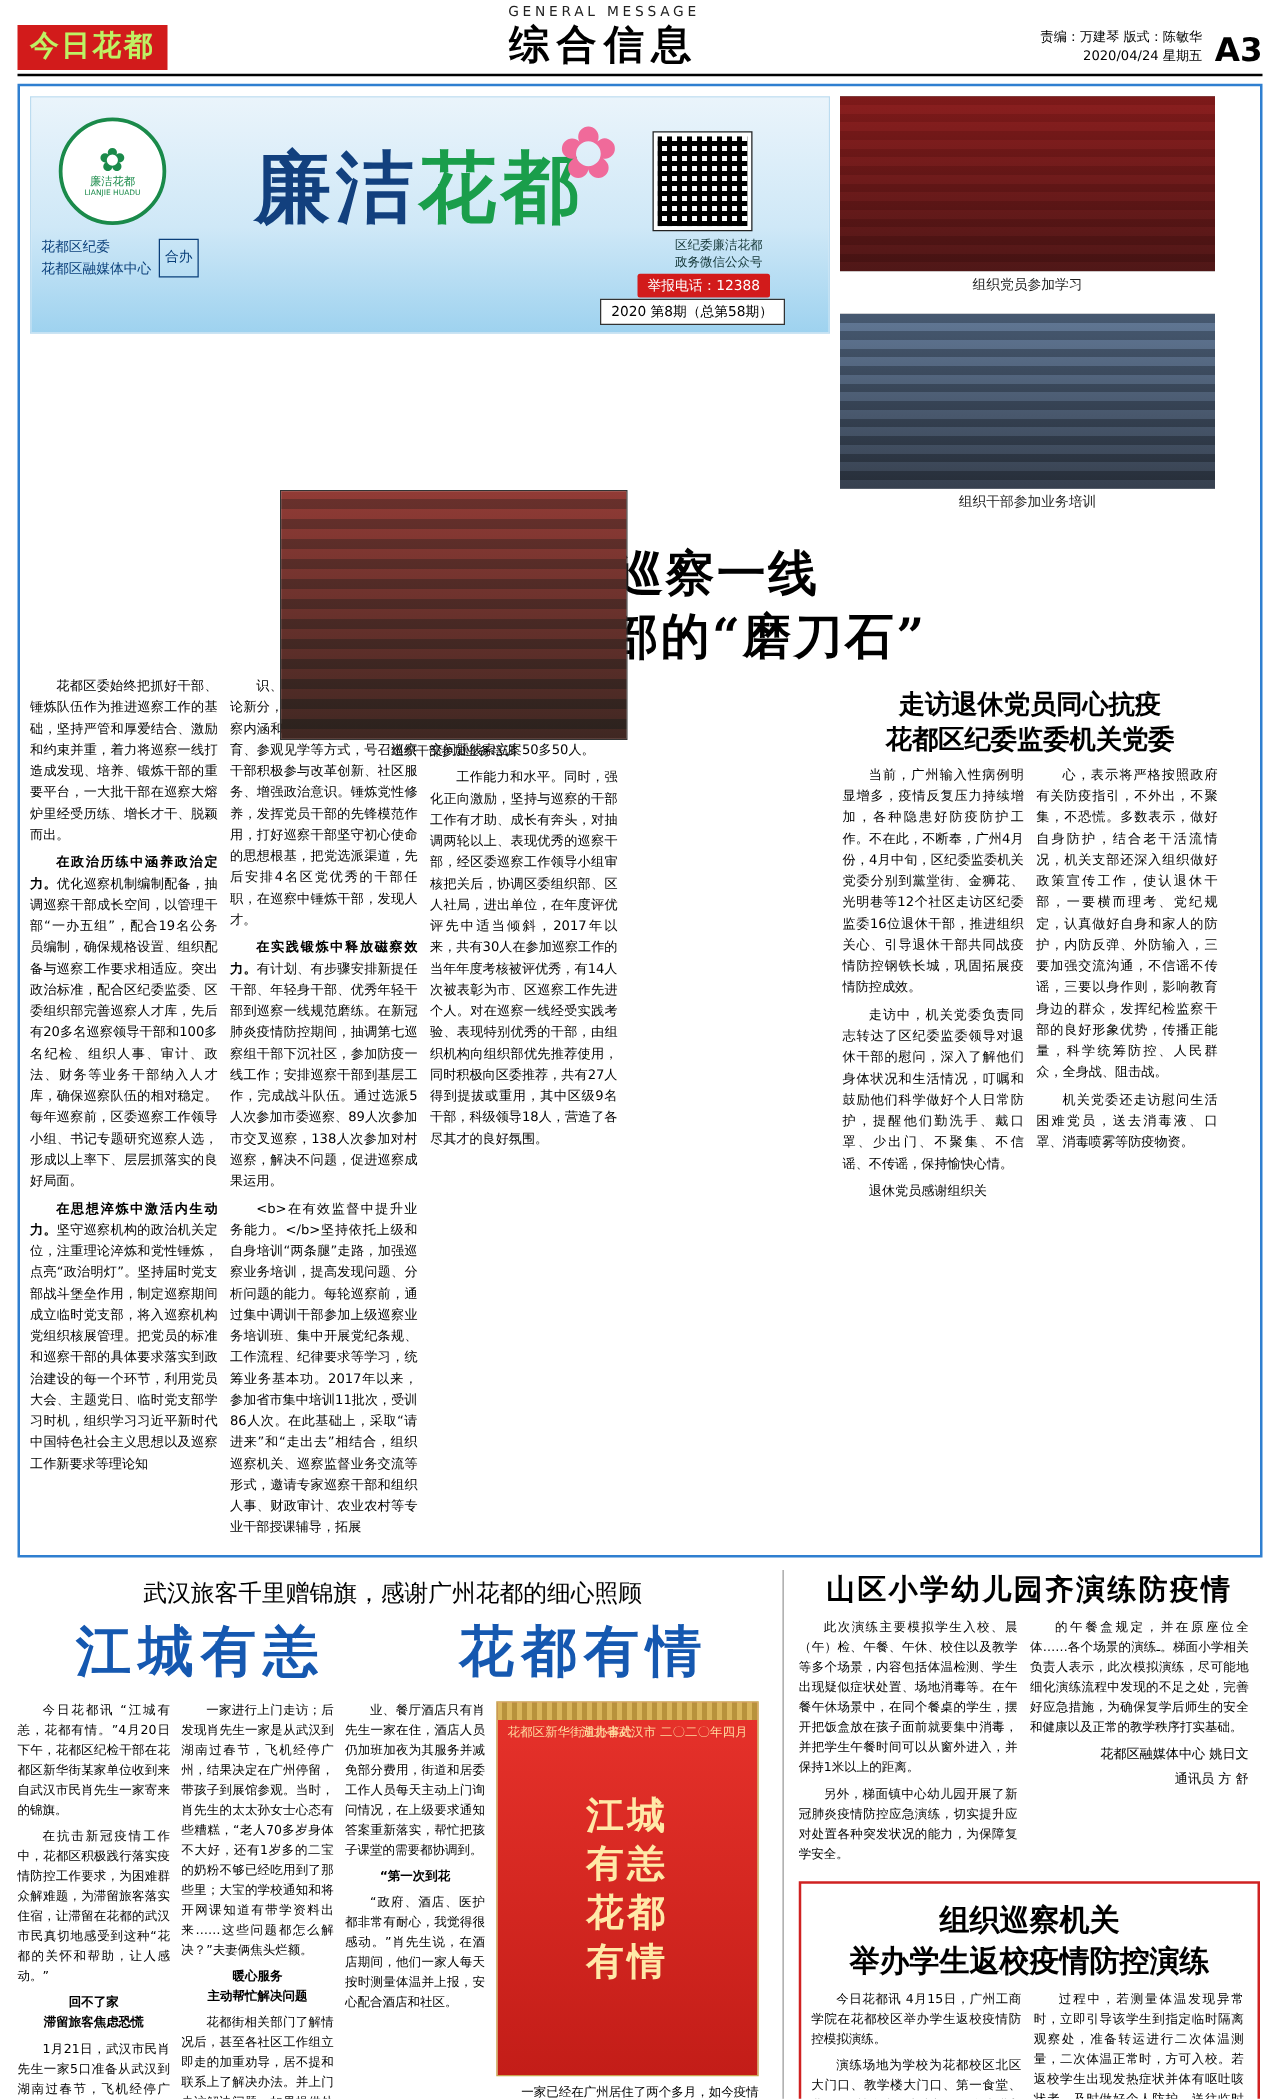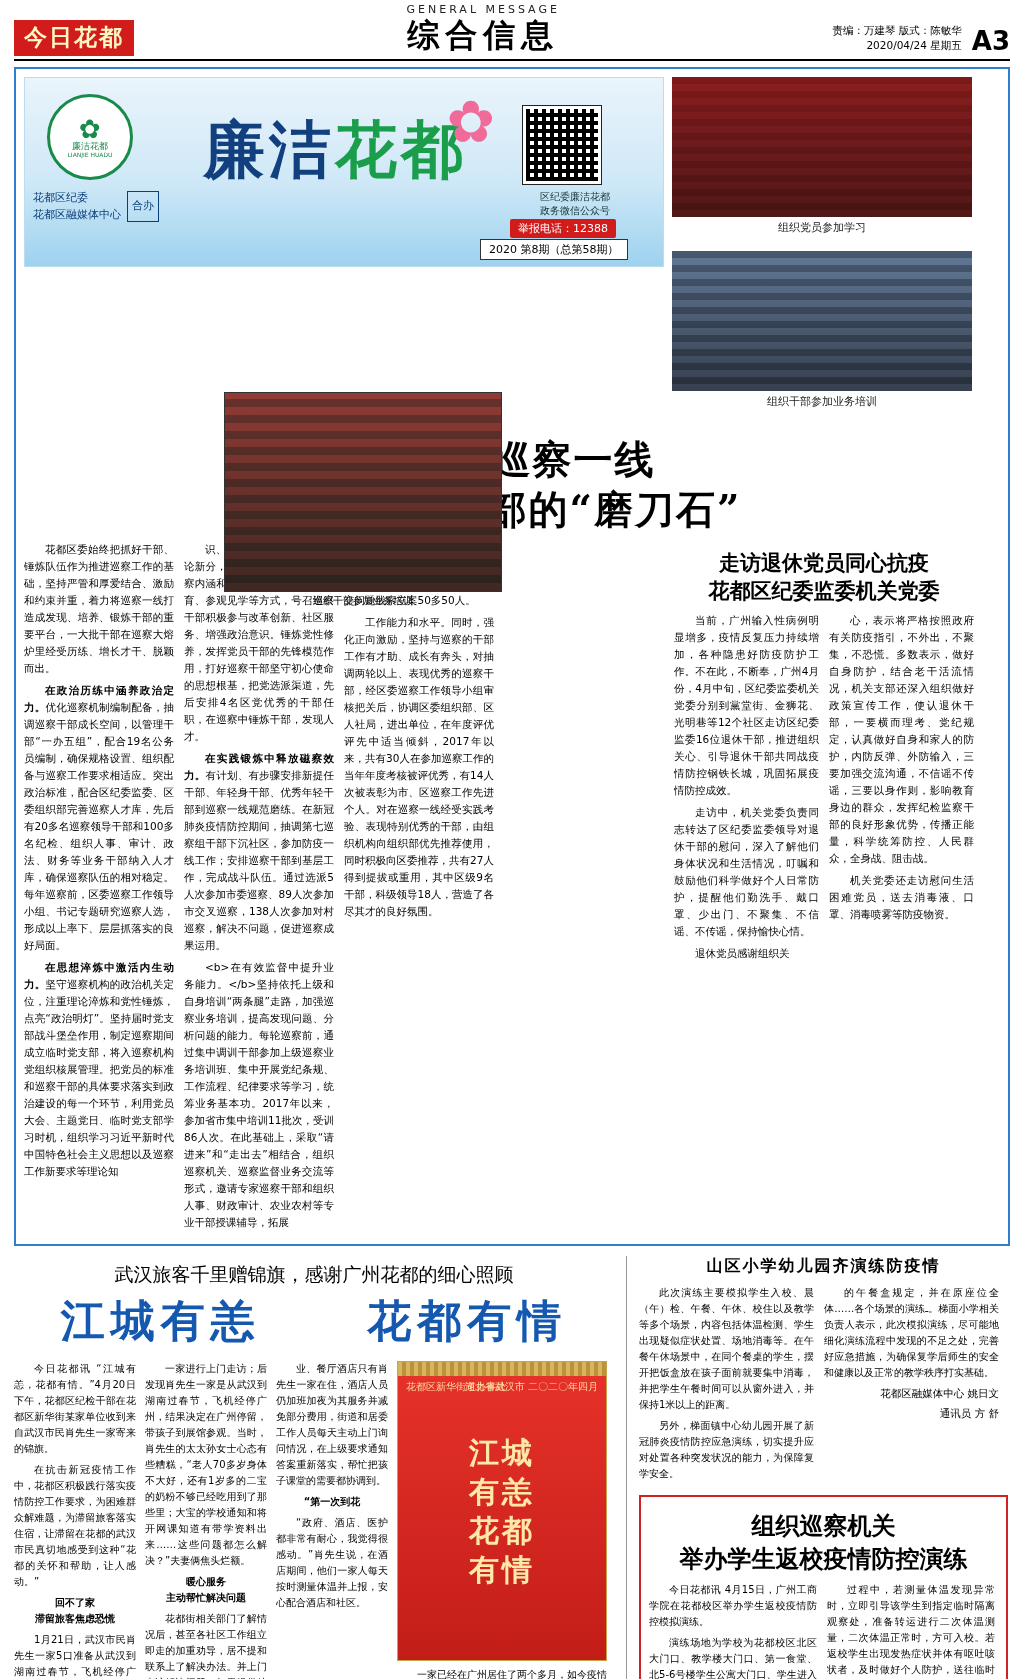--- a/index.html
+++ b/index.html
@@ -10,21 +10,21 @@
     font-family: "DejaVu Sans", "Liberation Sans", sans-serif;
     color:#000;
     position:relative;
     overflow:hidden;
   }
   .page { width:1024px; height:1679px; position:relative; padding:0 14px; }
 
   
   .masthead { display:flex; align-items:flex-end; height:56px; padding-top:8px; }
   .paper-logo {
-    background:#d21b1b; color:#fef9c3; font-weight:bold; font-size:23px;
+    background:#d21b1b; color:#bef264; font-weight:bold; font-size:23px;
     padding:6px 10px 7px 10px; letter-spacing:2px; line-height:1;
     font-family:"DejaVu Sans","Liberation Sans",sans-serif;
   }
   .masthead-center { flex:1; text-align:center; position:relative; top:2px; }
   .masthead-center .en { font-size:11px; letter-spacing:3px; color:#222; }
   .masthead-center .cn { font-size:32px; font-weight:bold; letter-spacing:6px; margin-top:-2px; }
   .masthead-right { text-align:right; font-size:10.5px; line-height:1.5; padding-bottom:2px; display:flex; align-items:flex-end; gap:6px;}
   .masthead-right .lines { text-align:right; }
   .masthead-right .pagenum { font-size:26px; font-weight:bold; line-height:1; padding-left:4px; }
   .rule-black { border-bottom:2px solid #000; margin-top:3px; }
@@ -297,21 +297,21 @@
           <div class="tiny" style="width:210px; margin-top:6px">
             <p>一家已经在广州居住了两个多月，如今疫情好转，他们也顺利返回武汉家中。开始了新生活。</p>
 
           </div>
         </div>
       </div>
 
     </div>
 
     <div class="lower-right">
-      <div class="bigtitle2" style="font-size:16px; margin-top:0">山区小学幼儿园齐演练防疫情</div>
+      <div class="bigtitle2" style="font-size:23px; margin-top:0">山区小学幼儿园齐演练防疫情</div>
       <div class="cols2">
         <div class="tiny" style="width:175px">
           <p>此次演练主要模拟学生入校、晨（午）检、午餐、午休、校住以及教学等多个场景，内容包括体温检测、学生出现疑似症状处置、场地消毒等。在午餐午休场景中，在同个餐桌的学生，摆开把饭盒放在孩子面前就要集中消毒，并把学生午餐时间可以从窗外进入，并保持1米以上的距离。</p>
           <p>另外，梯面镇中心幼儿园开展了新冠肺炎疫情防控应急演练，切实提升应对处置各种突发状况的能力，为保障复学安全。</p>
         </div>
         <div class="tiny" style="width:175px">
           <p>的午餐盒规定，并在原座位全体……各个场景的演练ـ。梯面小学相关负责人表示，此次模拟演练，尽可能地细化演练流程中发现的不足之处，完善好应急措施，为确保复学后师生的安全和健康以及正常的教学秩序打实基础。</p>
           <div class="sign">花都区融媒体中心  姚日文</div>
           <div class="sign">通讯员  方  舒</div>
         </div>

